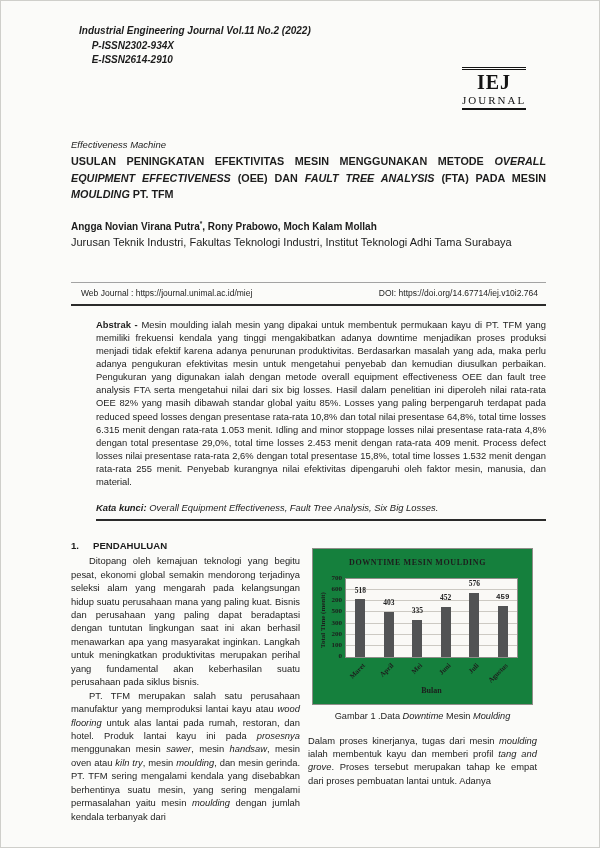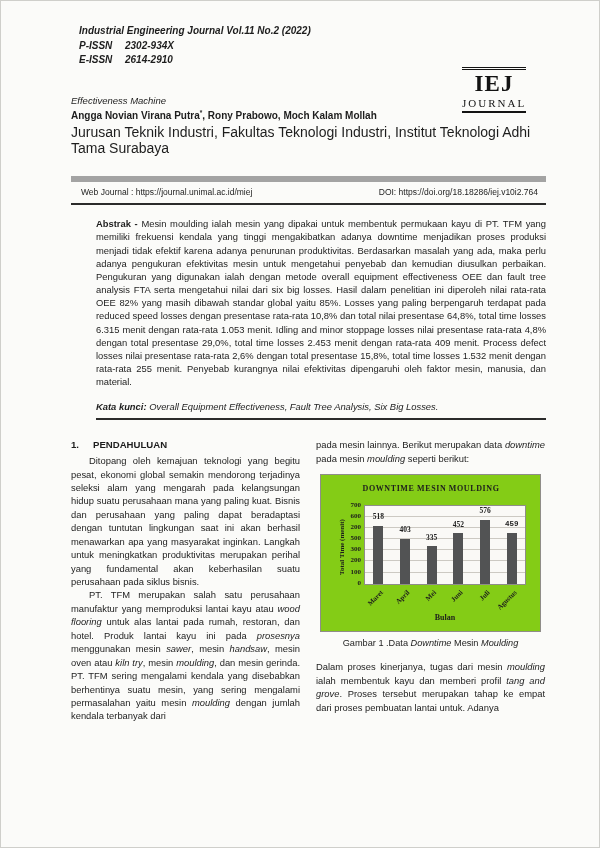--- a/index.html
+++ b/index.html
@@ -12,57 +12,57 @@
   }
   .content { position:absolute; left:70px; top:24px; width:475px; }
   .it { font-style:italic; }
   .bd { font-weight:bold; }
   sup { font-size:65%; vertical-align:super; }
 
   
   .masthead { position:relative; padding-left:8px; }
   .journal-line { font-weight:bold; font-style:italic; font-size:10px; margin-bottom:4px; }
   .issn-row { display:flex; font-weight:bold; font-style:italic; font-size:10px; margin-bottom:3px; }
-  .issn-label { width:46px; }
+  .issn-label { width:46px;text-align:right; }
   .logo { position:absolute; top:42px; right:20px; width:64px; text-align:center;
           font-family:"Liberation Serif", serif; color:#131313; }
   .logo-rule { height:3px; border-top:1px solid #131313; border-bottom:1px solid #131313; margin-bottom:2px; }
-  .logo-text { font-size:23px; font-weight:bold; line-height:1.05; letter-spacing:1px; }
+  .logo-text { font-size:20px; font-weight:bold; line-height:1.05; letter-spacing:1px; }
   .logo-sub { font-size:11px; letter-spacing:2px; padding-bottom:2px; margin-top:1px;
               border-bottom:2px solid #131313; }
 
   
-  .titleblock { margin-top:30px; }
+  .titleblock { margin-top:74px; }
   .running-head { font-style:italic; font-size:9.5px; margin-bottom:3px; }
   .title { font-weight:bold; font-size:10.8px; line-height:1.55; text-align:justify; margin:0 0 17px 0; }
   .authors { font-weight:bold; font-size:10px; margin-bottom:3px; }
-  .affiliation { font-size:14px; margin-bottom:2px; }
+  .affiliation { font-size:11px; margin-bottom:2px; }
   .corresponding { font-size:9px; }
 
   
-  .webbar { margin-top:20px; border-top:6px solid #a3a3a3; border-bottom:2px solid #2b2b2b;
+  .webbar { margin-top:34px; border-top:1px solid #a3a3a3; border-bottom:2px solid #2b2b2b;
             padding:5px 8px 6px 10px; display:flex; justify-content:space-between; font-size:8.5px; }
 
   
   .abstract { margin-top:12px; margin-left:25px; }
   .abstract-body { font-size:9.4px; line-height:1.4; text-align:justify; margin:0; }
   .keywords { margin-top:13px; padding-bottom:6px; border-bottom:2px solid #2b2b2b; font-size:9.4px; }
 
   
-  .columns { display:flex; gap:16px; margin-top:18px; }
+  .columns { display:flex; gap:8px; margin-top:18px; }
   .col { width:229px; font-size:9.4px; line-height:1.43; text-align:justify; }
   .sec-heading { font-weight:bold; font-size:9.6px; margin:0 0 2px 0; }
   .sec-num { display:inline-block; width:22px; }
   .col p { margin:0; }
   .col p.ind { text-indent:18px; }
   .col p.gap-top { margin-top:10px; }
 
   
   figure { margin:9px 4px 0 4px; }
-  .chart-frame { position:relative; border:1px solid #8f8d89; background:#84cc16; padding:8px 10px 8px 11px; }
+  .chart-frame { position:relative; border:1px solid #8f8d89; background:#15803d; padding:8px 10px 8px 0; }
   .chart-title { text-align:center; font-family:"Liberation Serif", serif; font-weight:bold;
                  font-size:8px; letter-spacing:.6px; margin-bottom:10px; }
   .chart-area { position:relative; margin-left:32px; margin-right:4px; height:80px; }
   .plot { position:absolute; left:0; right:0; top:0; bottom:0; border:1px solid #8f8d89; background:#faf9f6; }
   .grid { position:absolute; left:0; right:0; height:1px; background:#ccc9c2; }
   .bar { position:absolute; bottom:0; width:10px; background:#525354; }
   .dlabel { position:absolute; width:30px; text-align:center; font-family:"Liberation Serif", serif;
             font-weight:bold; font-size:7.5px; color:#222; }
   .ytick { position:absolute; right:calc(100% + 4px); font-family:"Liberation Serif", serif;
            font-weight:bold; font-size:7px; line-height:1; }
@@ -94,46 +94,46 @@
       </div>
       <div class="logo">
         <div class="logo-rule"></div>
         <div class="logo-text">IEJ</div>
         <div class="logo-sub">JOURNAL</div>
       </div>
     </header>
 
     <section class="titleblock">
       <div class="running-head">Effectiveness Machine</div>
+      <h1 class="title"><span>USULAN PENINGKATAN EFEKTIVITAS MESIN MENGGUNAKAN METODE </span><span class="it">OVERALL EQUIPMENT EFFECTIVENESS</span><span> (OEE) DAN </span><span class="it">FAULT TREE ANALYSIS</span><span> (FTA) PADA MESIN </span><span class="it">MOULDING</span><span> PT. TFM</span></h1>
       <div class="authors"><span>Angga Novian Virana Putra</span><sup>*</sup><span>, Rony Prabowo, Moch Kalam Mollah</span></div>
       <div class="affiliation">Jurusan Teknik Industri, Fakultas Teknologi Industri, Institut Teknologi Adhi Tama Surabaya</div>
     </section>
 
     <div class="webbar">
       <span>Web Journal : https://journal.unimal.ac.id/miej</span>
-      <span>DOI: https://doi.org/18.18286/iej.v10i2.764</span>
+      <span>DOI: https://doi.org/14.67714/iej.v10i2.764</span>
     </div>
 
     <section class="abstract">
       <p class="abstract-body"><span class="bd">Abstrak - </span><span>Mesin moulding ialah mesin yang dipakai untuk membentuk permukaan kayu di PT. TFM yang memiliki frekuensi kendala yang tinggi mengakibatkan adanya downtime menjadikan proses produksi menjadi tidak efektif karena adanya penurunan produktivitas. Berdasarkan masalah yang ada, maka perlu adanya pengukuran efektivitas mesin untuk mengetahui penyebab dan kemudian diusulkan perbaikan. Pengukuran yang digunakan ialah dengan metode overall equipment effectiveness OEE dan fault tree analysis FTA serta mengetahui nilai dari six big losses. Hasil dalam penelitian ini diperoleh nilai rata-rata OEE 82% yang masih dibawah standar global yaitu 85%. Losses yang paling berpengaruh terdapat pada reduced speed losses dengan presentase rata-rata 10,8% dan total nilai presentase 64,8%, total time losses 6.315 menit dengan rata-rata 1.053 menit. Idling and minor stoppage losses nilai presentase rata-rata 4,8% dengan total presentase 29,0%, total time losses 2.453 menit dengan rata-rata 409 menit. Process defect losses nilai presentase rata-rata 2,6% dengan total presentase 15,8%, total time losses 1.532 menit dengan rata-rata 255 menit. Penyebab kurangnya nilai efektivitas dipengaruhi oleh faktor mesin, manusia, dan material.</span></p>
       <div class="keywords"><span class="it bd">Kata kunci</span><span class="it bd">: </span><span class="it">Overall Equipment Effectiveness, Fault Tree Analysis, Six Big Losses.</span></div>
     </section>
 
     <section class="columns">
 
       <div class="col">
         <h2 class="sec-heading">
           <span class="sec-num">1.</span><span>PENDAHULUAN</span>
         </h2>
         <p class="ind">Ditopang oleh kemajuan teknologi yang begitu pesat, ekonomi global semakin mendorong terjadinya seleksi alam yang mengarah pada kelangsungan hidup suatu perusahaan mana yang paling kuat. Bisnis dan perusahaan yang paling dapat beradaptasi dengan tuntutan lingkungan saat ini akan berhasil menawarkan apa yang masyarakat inginkan. Langkah untuk meningkatkan produktivitas merupakan perihal yang fundamental akan keberhasilan suatu perusahaan pada siklus bisnis.</p>
         <p class="ind"><span>PT. TFM merupakan salah satu perusahaan manufaktur yang memproduksi lantai kayu atau </span><span class="it">wood flooring</span><span> untuk alas lantai pada rumah, restoran, dan hotel. Produk lantai kayu ini pada </span><span class="it">prosesnya</span><span> menggunakan mesin </span><span class="it">sawer</span><span>, mesin </span><span class="it">handsaw</span><span>, mesin oven atau </span><span class="it">kiln try</span><span>, mesin </span><span class="it">moulding</span><span>, dan mesin gerinda. PT. TFM sering mengalami kendala yang disebabkan berhentinya suatu mesin, yang sering mengalami permasalahan yaitu mesin </span><span class="it">moulding</span><span> dengan jumlah kendala terbanyak dari</span></p>
       </div>
 
       <div class="col">
-        <p><span>pada mesin lainnya. Berikut merupakan data </span><span class="it">downtime</span><span> pada mesin </span><span class="it">moulding</span><span> seperti berikut:</span></p>
 
         <figure>
           <div class="chart-frame">
             <div class="chart-title">DOWNTIME MESIN MOULDING</div>
             <div class="chart-area">
               <span class="ylabel">Total Time (menit)</span>
               <div class="plot">
                   <span class="ytick" style="bottom: calc(0% - 3px);">0</span>
                   <div class="grid" style="bottom: 14.2857%;"></div>
                   <span class="ytick" style="bottom: calc(14.2857% - 3px);">100</span>

